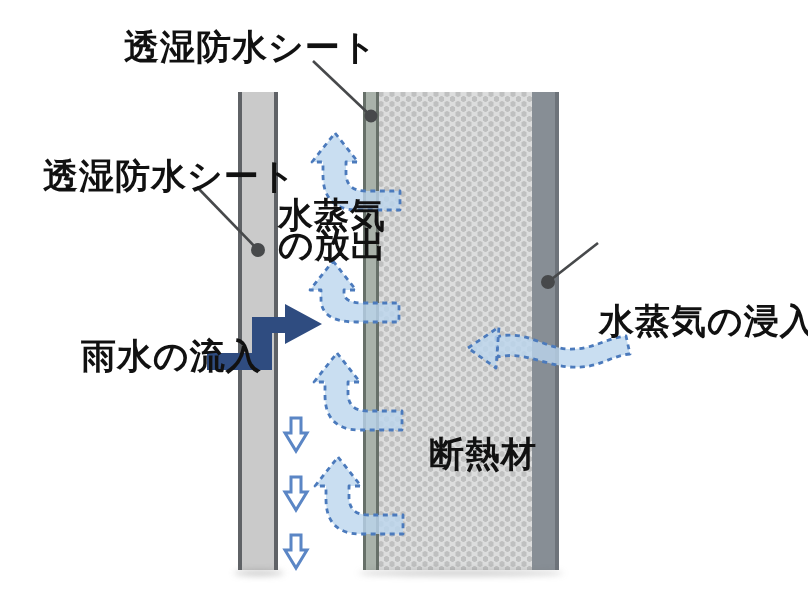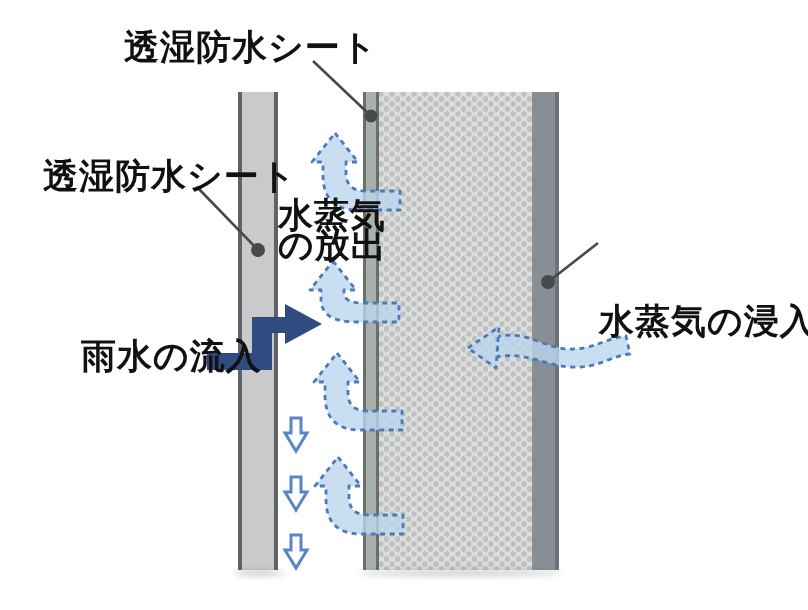--- a/index.html
+++ b/index.html
@@ -110,15 +110,16 @@
     <div>水蒸気</div>
     <div>の放出</div>
   </div>
 
   <div class="lbl" style="left:61px;top:341px;margin-left:20px;">雨水の流入</div>
 
 
   <div class="lbl" style="left:599px;top:306px;">水蒸気の浸入</div>
 
   <div class="lbl center" style="left:377px;top:439px;width:160px;">
+    <div>断熱材</div>
   </div>
 
 </div>
 
 </body></html>

